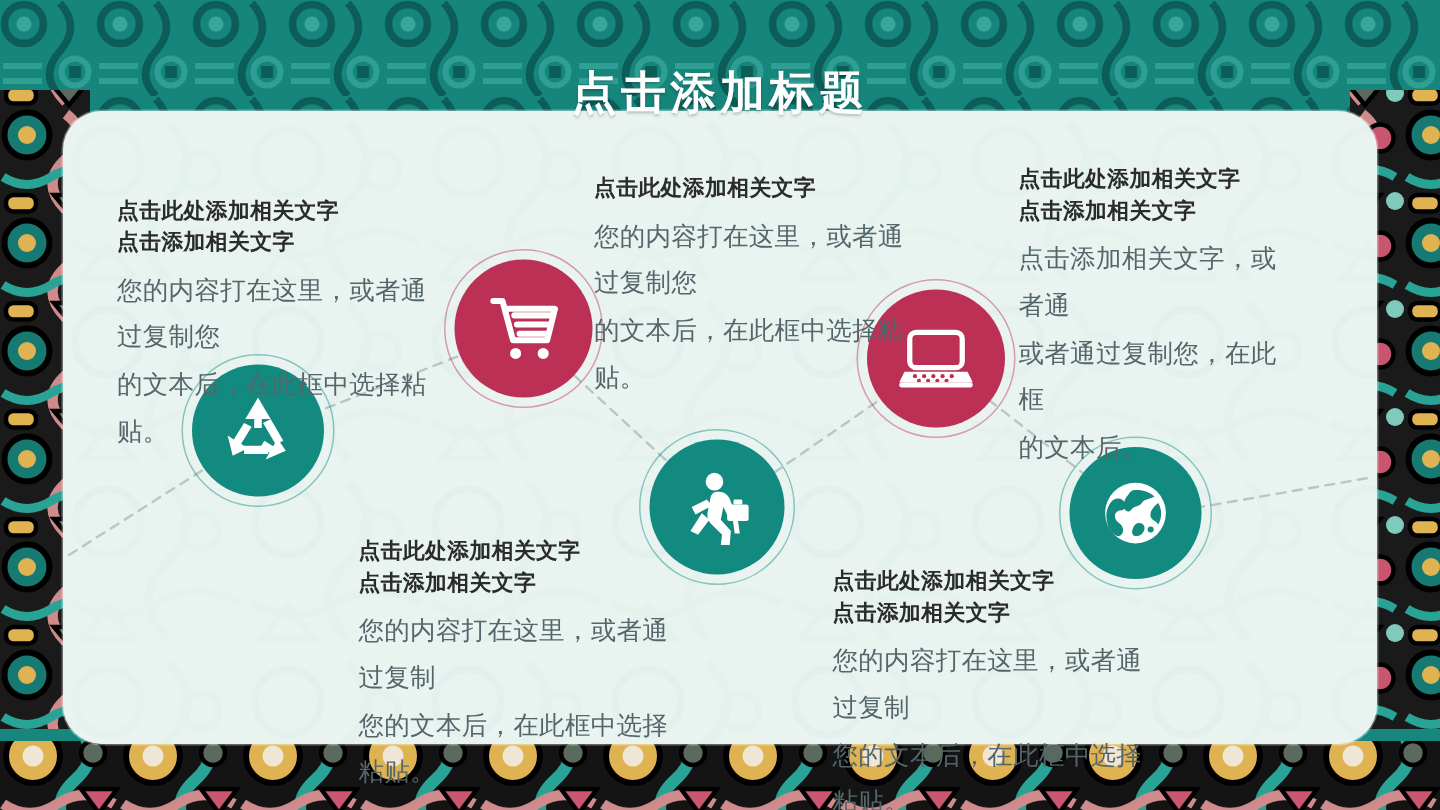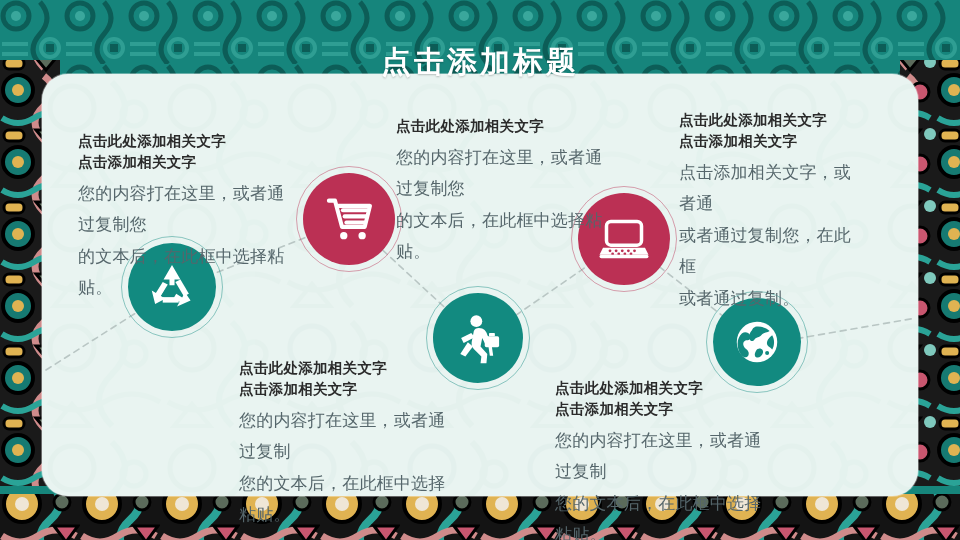--- a/index.html
+++ b/index.html
@@ -234,21 +234,21 @@
   </div>
 
   <div class="tb" style="left:679px; top:110px; width:180px;">
     <h3>
       <span>点击此处添加相关文字</span><br>
       <span>点击添加相关文字</span>
     </h3>
     <p>
       <span>点击添加相关文字，或者通</span><br>
       <span>或者通过复制您，在此框</span><br>
-      <span>或者通过复制。</span>
+      <span>的文本后。</span>
     </p>
   </div>
 
   <div class="tb" style="left:239px; top:358px; width:215px;">
     <h3>
       <span>点击此处添加相关文字</span><br>
       <span>点击添加相关文字</span>
     </h3>
     <p>
       <span>您的内容打在这里，或者通过复制</span><br>

